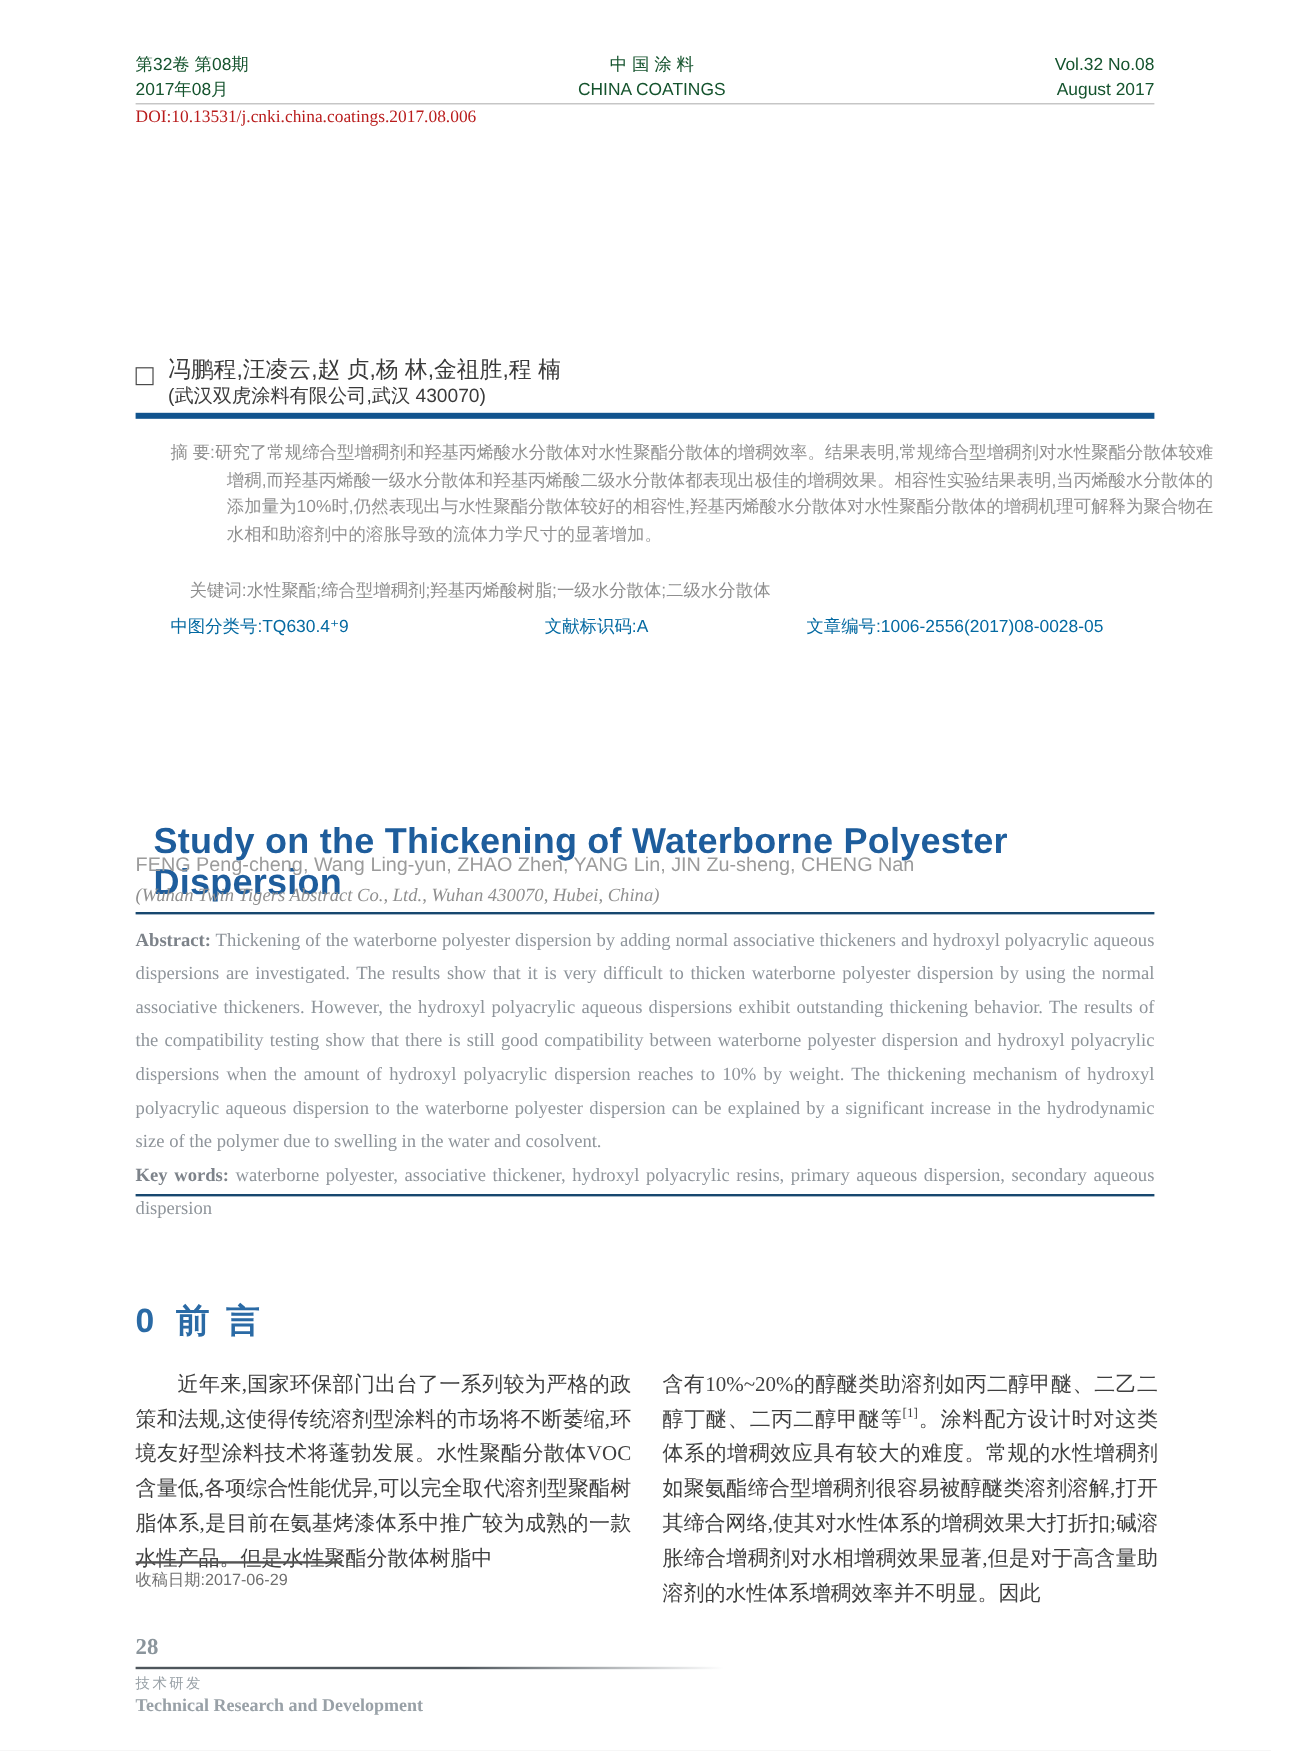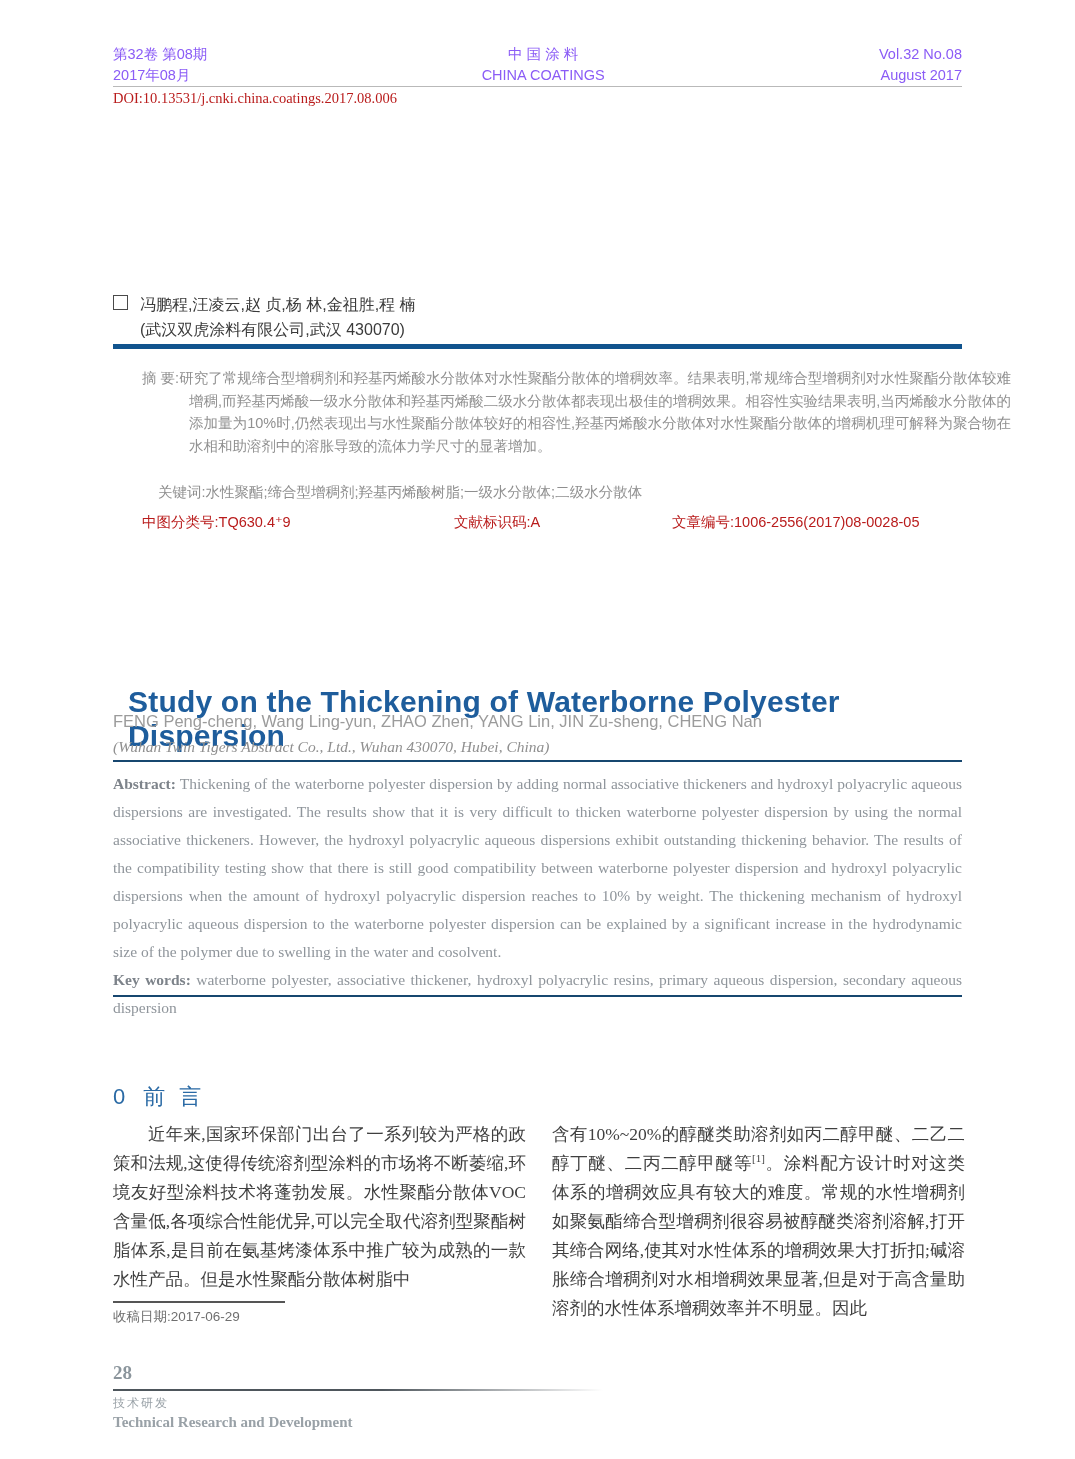--- a/index.html
+++ b/index.html
@@ -5,65 +5,65 @@
   html,body { margin:0; padding:0; background:#e8e8e8; }
   .page {
     position:relative; width:1075px; height:1459px; margin:0 auto;
     background:#ffffff; overflow:hidden;
     font-family:"Liberation Sans","DejaVu Sans",sans-serif;
   }
   .abs { position:absolute; }
 
   
   .runhead { top:44px; left:113px; width:849px; display:flex; justify-content:space-between;
-    color:#8b5cf6; font-size:14.5px; line-height:21px; }
+    color:#14532d; font-size:14.5px; line-height:21px; }
   .runhead .c { text-align:center; }
   .runhead .r { text-align:right; }
   .head-rule { top:86px; left:113px; width:849px; height:1px; background:#b9b9b9; }
   .doi { top:90px; left:113px; width:849px; color:#b91c1c; font-size:14.5px;
     font-family:"Liberation Serif","DejaVu Serif",serif; }
 
   
   .title-cn { top:208px; left:111px; width:900px; color:#2a6aa5; font-size:53px;
     font-weight:bold; letter-spacing:1px; line-height:62px; }
-  .authors-row { top:295px; left:113px; width:849px; color:#3a3a3a; font-size:16px;
-    display:flex; align-items:flex-start; }
+  .authors-row { top:295px; left:113px; width:849px; color:#3a3a3a; font-size:19px;
+    display:flex; align-items:flex-end; }
   .authors-row .box { display:inline-block; width:13px; height:13px; border:1.5px solid #4a4a4a;
     margin-right:12px; flex:0 0 auto; }
   .affil-cn { top:320px; left:140px; color:#3a3a3a; font-size:16px; }
   .rule-thick { top:344px; left:113px; width:849px; height:5px; background:#11548e; }
 
   
   .abstract-cn { top:367px; left:142px; width:822px; color:#909090; font-size:14.5px;
     line-height:22.5px; text-align:justify; padding-left:47px; text-indent:-47px; }
   .keywords-cn { top:483px; left:158px; width:822px; color:#8f8f8f; font-size:14.5px; }
-  .class-row { top:513px; left:142px; width:822px; color:#b91c1c; font-size:14.5px; display:flex;justify-content:space-between; }
+  .class-row { top:513px; left:142px; width:822px; color:#0369a1; font-size:14.5px; display:flex;justify-content:space-between; }
   .class-row .f1 { width:312px; } .class-row .f2 { width:218px; } .class-row .f3 { flex:1; }
 
   
   .title-en { top:660px; left:112px; width:860px; color:#1e5d9c; font-size:30px;
     font-weight:bold; letter-spacing:0.2px;margin-left:16px; }
   .authors-en { top:712px; left:113px; width:849px; color:#9b9b9b; font-size:16.5px; }
   .affil-en { top:738px; left:113px; width:849px; color:#8f8f8f; font-size:15.5px;
     font-style:italic; font-family:"Liberation Serif","DejaVu Serif",serif; }
   .rule-en-top { top:760px; left:113px; width:849px; height:2px; background:#17476f; }
   .en-block { top:770px; left:113px; width:849px; color:#8f959b; font-size:15.5px;
     line-height:28px; text-align:justify;
     font-family:"Liberation Serif","DejaVu Serif",serif; }
   .en-block p { margin:0; }
   .en-block b { color:#7d838a; }
   .rule-en-bottom { top:995px; left:113px; width:849px; height:2px; background:#17476f; }
 
   
-  .sect-head { top:1082px; left:113px; color:#2a6aa5; font-size:22px; font-weight:normal; }
+  .sect-head { top:1082px; left:113px; color:#2a6aa5; font-size:28px; font-weight:bold; }
   .sect-head .num { margin-right:18px; }
   .sect-head .ttl { letter-spacing:14px; }
   .columns { top:1120px; left:113px; width:852px; display:flex; gap:26px;
     font-family:"Liberation Serif","DejaVu Serif",serif; }
-  .col { width:413px; color:#3f3f3f; font-size:17.5px; line-height:29px; text-align:justify; }
+  .col { width:413px; color:#3f3f3f; font-size:17.5px; line-height:29px; text-align:justify;margin-top:19px; }
   .col p { margin:0; }
   .col .indent { text-indent:2em; }
   sup.ref { font-size:11px; vertical-align:super; line-height:0; }
 
   
   .foot-rule { top:1301px; left:113px; width:172px; height:1.5px; background:#555; }
   .foot-line1 { top:1308px; left:113px; color:#6f6f6f; font-size:13.5px; }
   .foot-line2 { top:1331px; left:113px; width:849px; color:#a9a9a9; font-size:13.5px; }
 
   

